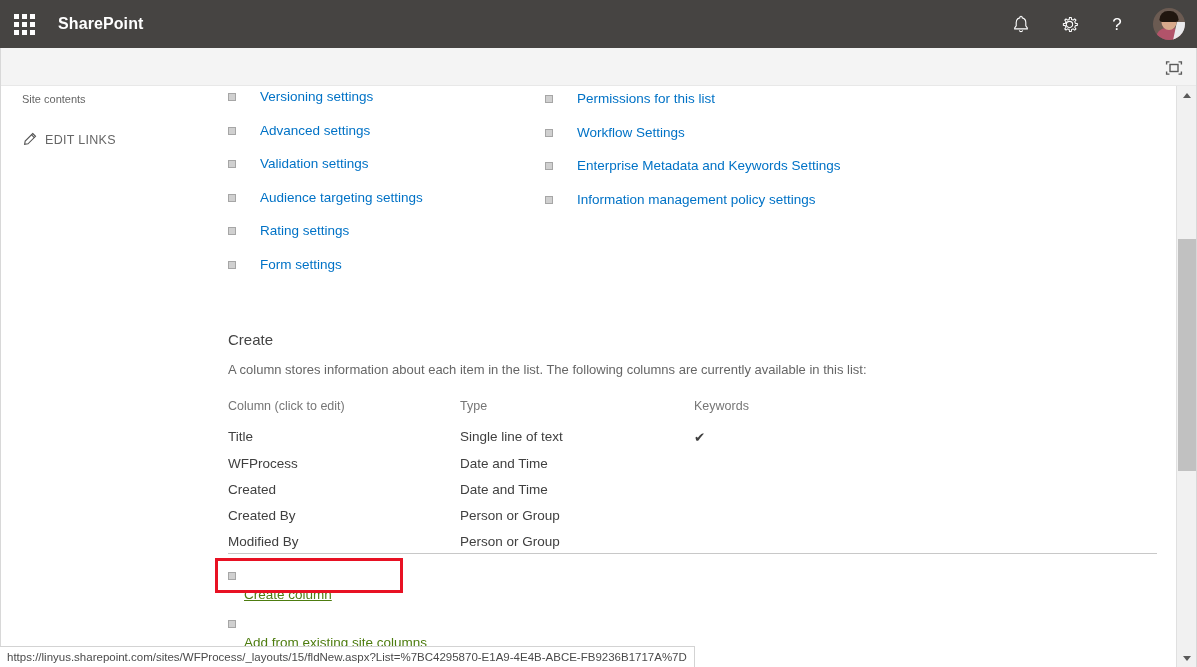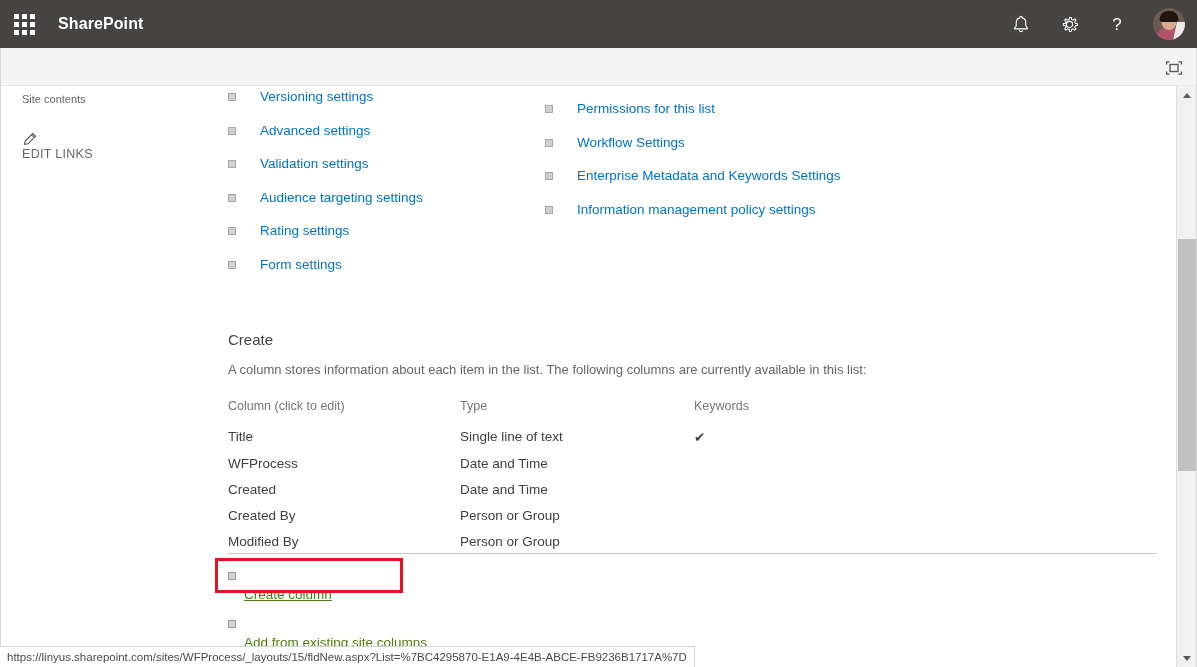--- a/index.html
+++ b/index.html
@@ -109,43 +109,42 @@
     z-index: 10;
   }
   #site-contents-link {
     position: absolute; left: 22px; top: 7px;
     font-size: 11px; color: #666666;
     cursor: pointer;
     white-space: nowrap;
   }
   #edit-links {
     position: absolute; left: 22px; top: 46px;
-    display: flex; align-items: flex-start;
-    cursor: pointer;
-    flex-direction: column;
+    display: flex; align-items: center;
+    cursor: pointer;
   }
   #edit-links .pencil { margin-right: 8px; display:block; }
   #edit-links .lbl {
     font-size: 12.5px; color: #666666;
     letter-spacing: .3px;
   }
 
   
   #content {
     position: absolute; left: 212px; top: 86px;
     width: 963px; height: 581px;
     background: #ffffff;
     overflow: hidden;
     z-index: 10;
   }
 
   
   .link-col { position: absolute; }
   #col-left  { left: 16px; top: 2px; }
-  #col-right { left: 333px; top: 14px; }
+  #col-right { left: 333px; top: 4px; }
 
   .setting-row {
     display: flex; align-items: flex-start;
     margin-bottom: 16.5px;
     line-height: 17px;
     gap: 16px;
   }
   .bullet {
     width: 8px; height: 8px;
     background: #d0d0d0;

